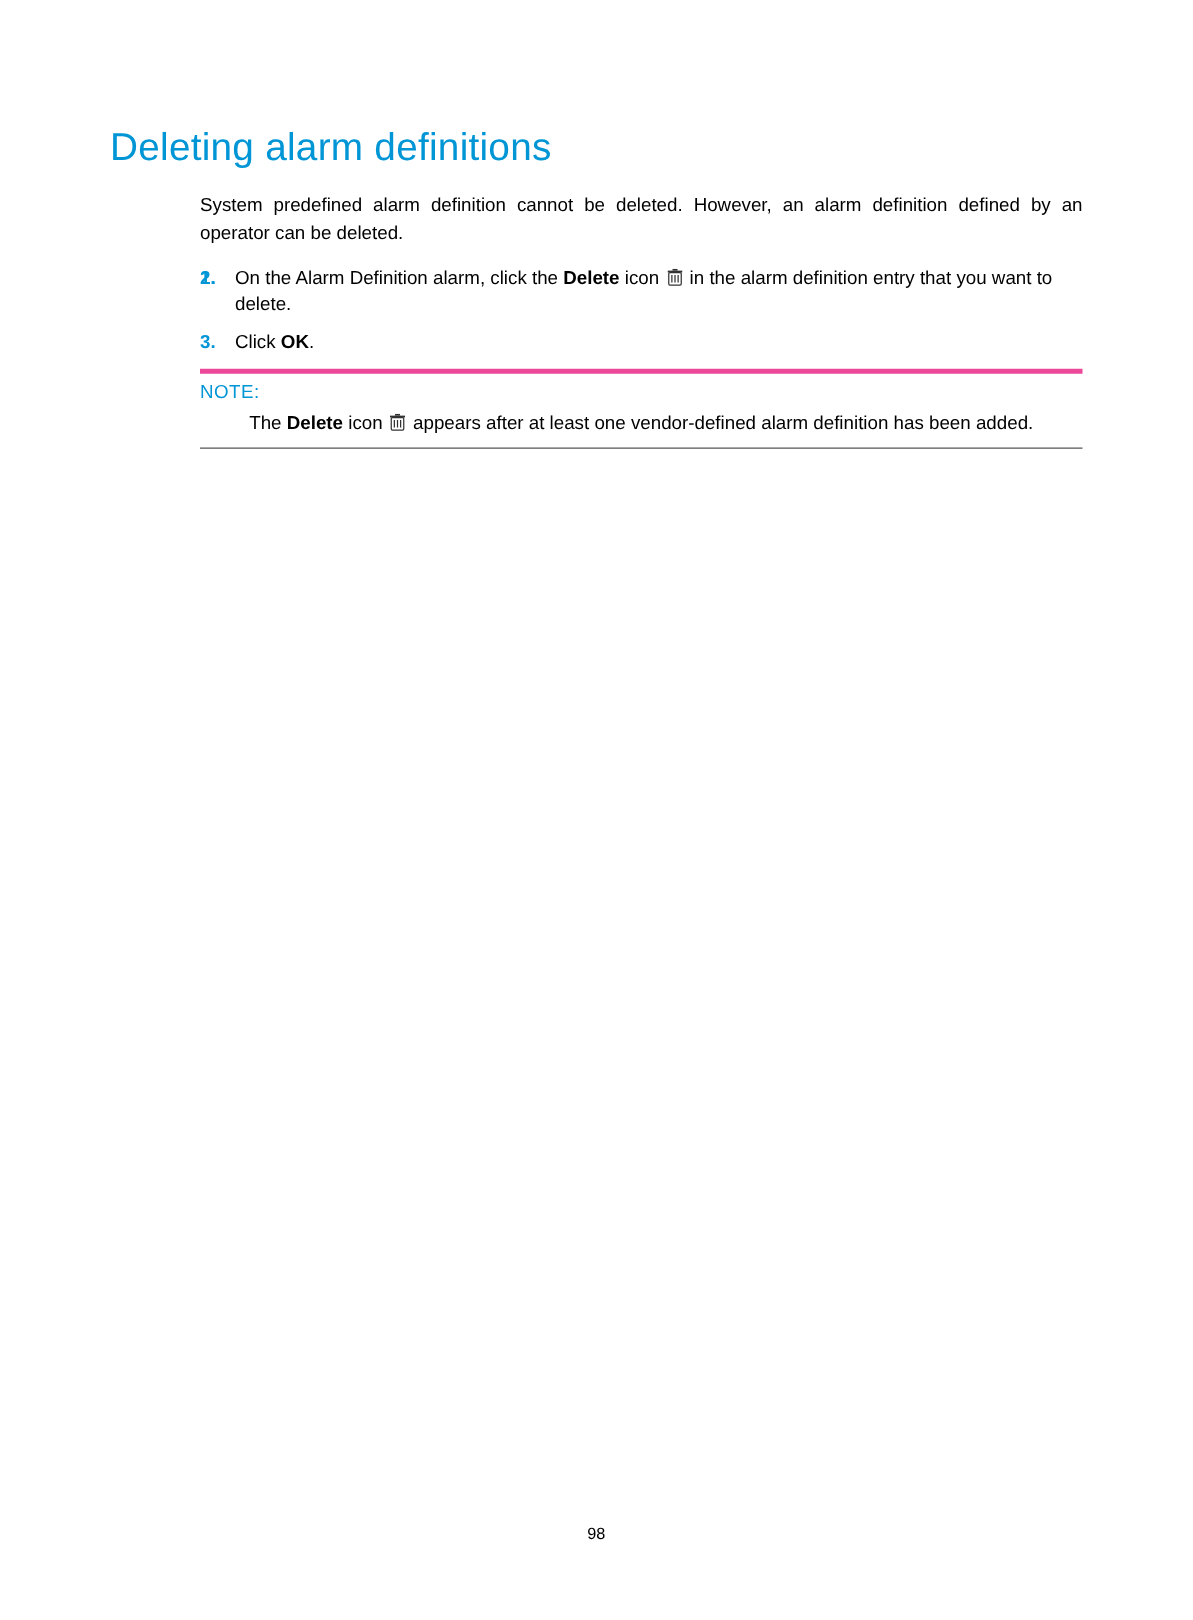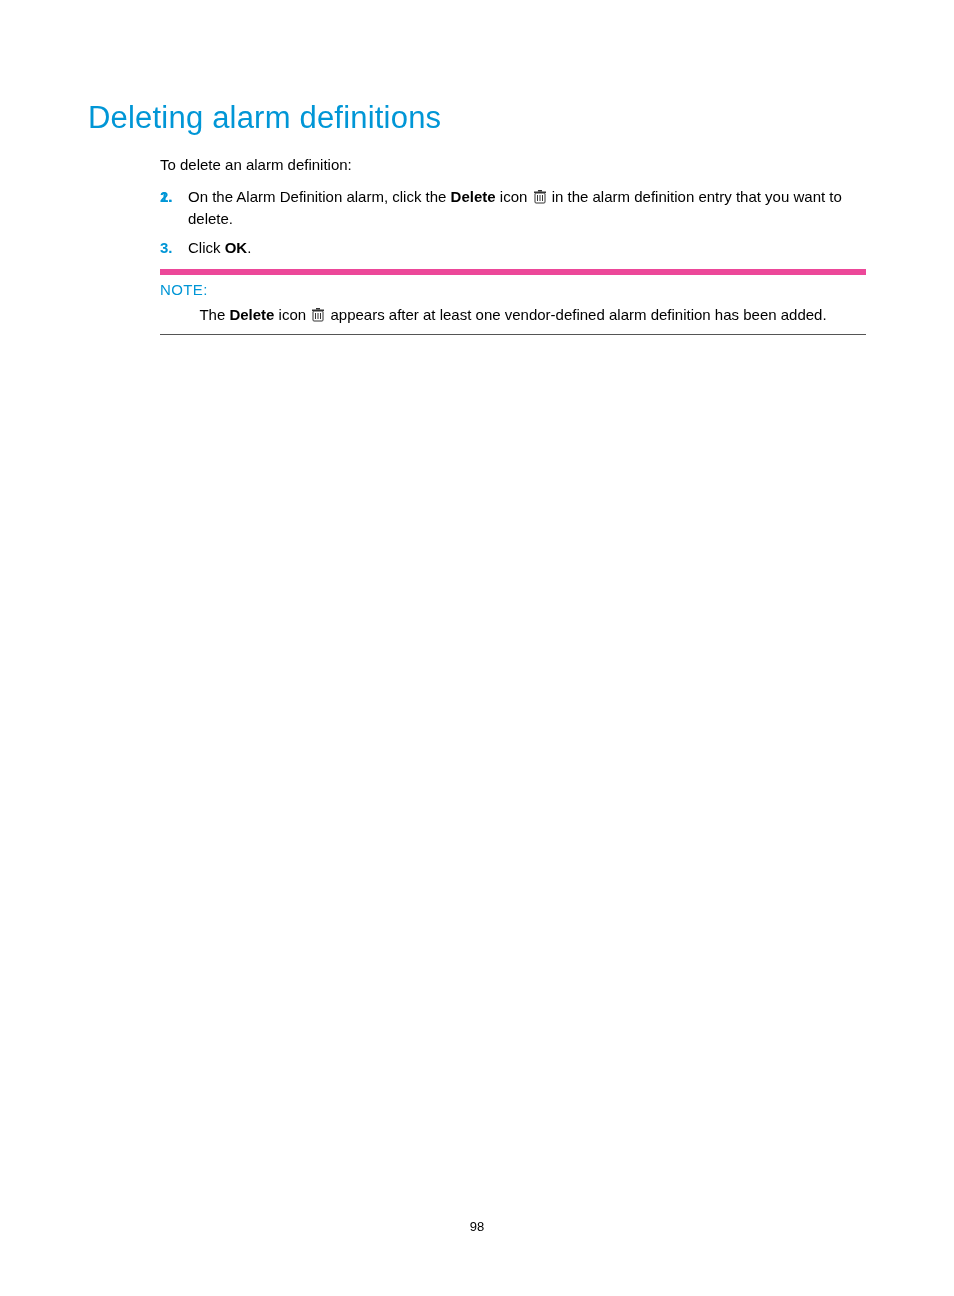--- a/index.html
+++ b/index.html
@@ -52,21 +52,21 @@
   }
   ol.steps > li .num {
     position: absolute;
     left: 0;
     top: 0;
     color: #0096d6;
     font-weight: 700;
   }
   .bold { font-weight: 700; }
   .note-box {
-    border-top: 6px solid #ec4899;
+    border-top: 4px solid #ec4899;
     border-bottom: 1px solid #555;
     padding: 6px 0 8px 0;
     margin-top: 4px;
   }
   .note-label {
     color: #0096d6;
     font-size: 15px;
     margin: 0 0 6px 0;
     letter-spacing: 0.4px;
   }
@@ -94,22 +94,22 @@
 </style>
 </head>
 <body>
 
 <div class="page">
 
   <h1 class="title">Deleting alarm definitions</h1>
 
   <div class="body">
 
+    <p class="para">System predefined alarm definition cannot be deleted. However, an alarm definition defined by an operator can be deleted.</p>
 
-    <p class="lead">To delete an alarm definition:</p>
 
     <ol class="steps">
 
       <li>
         <span class="num">1.</span>
       </li>
 
       <li>
         <span class="num">2.</span>
         <span>

